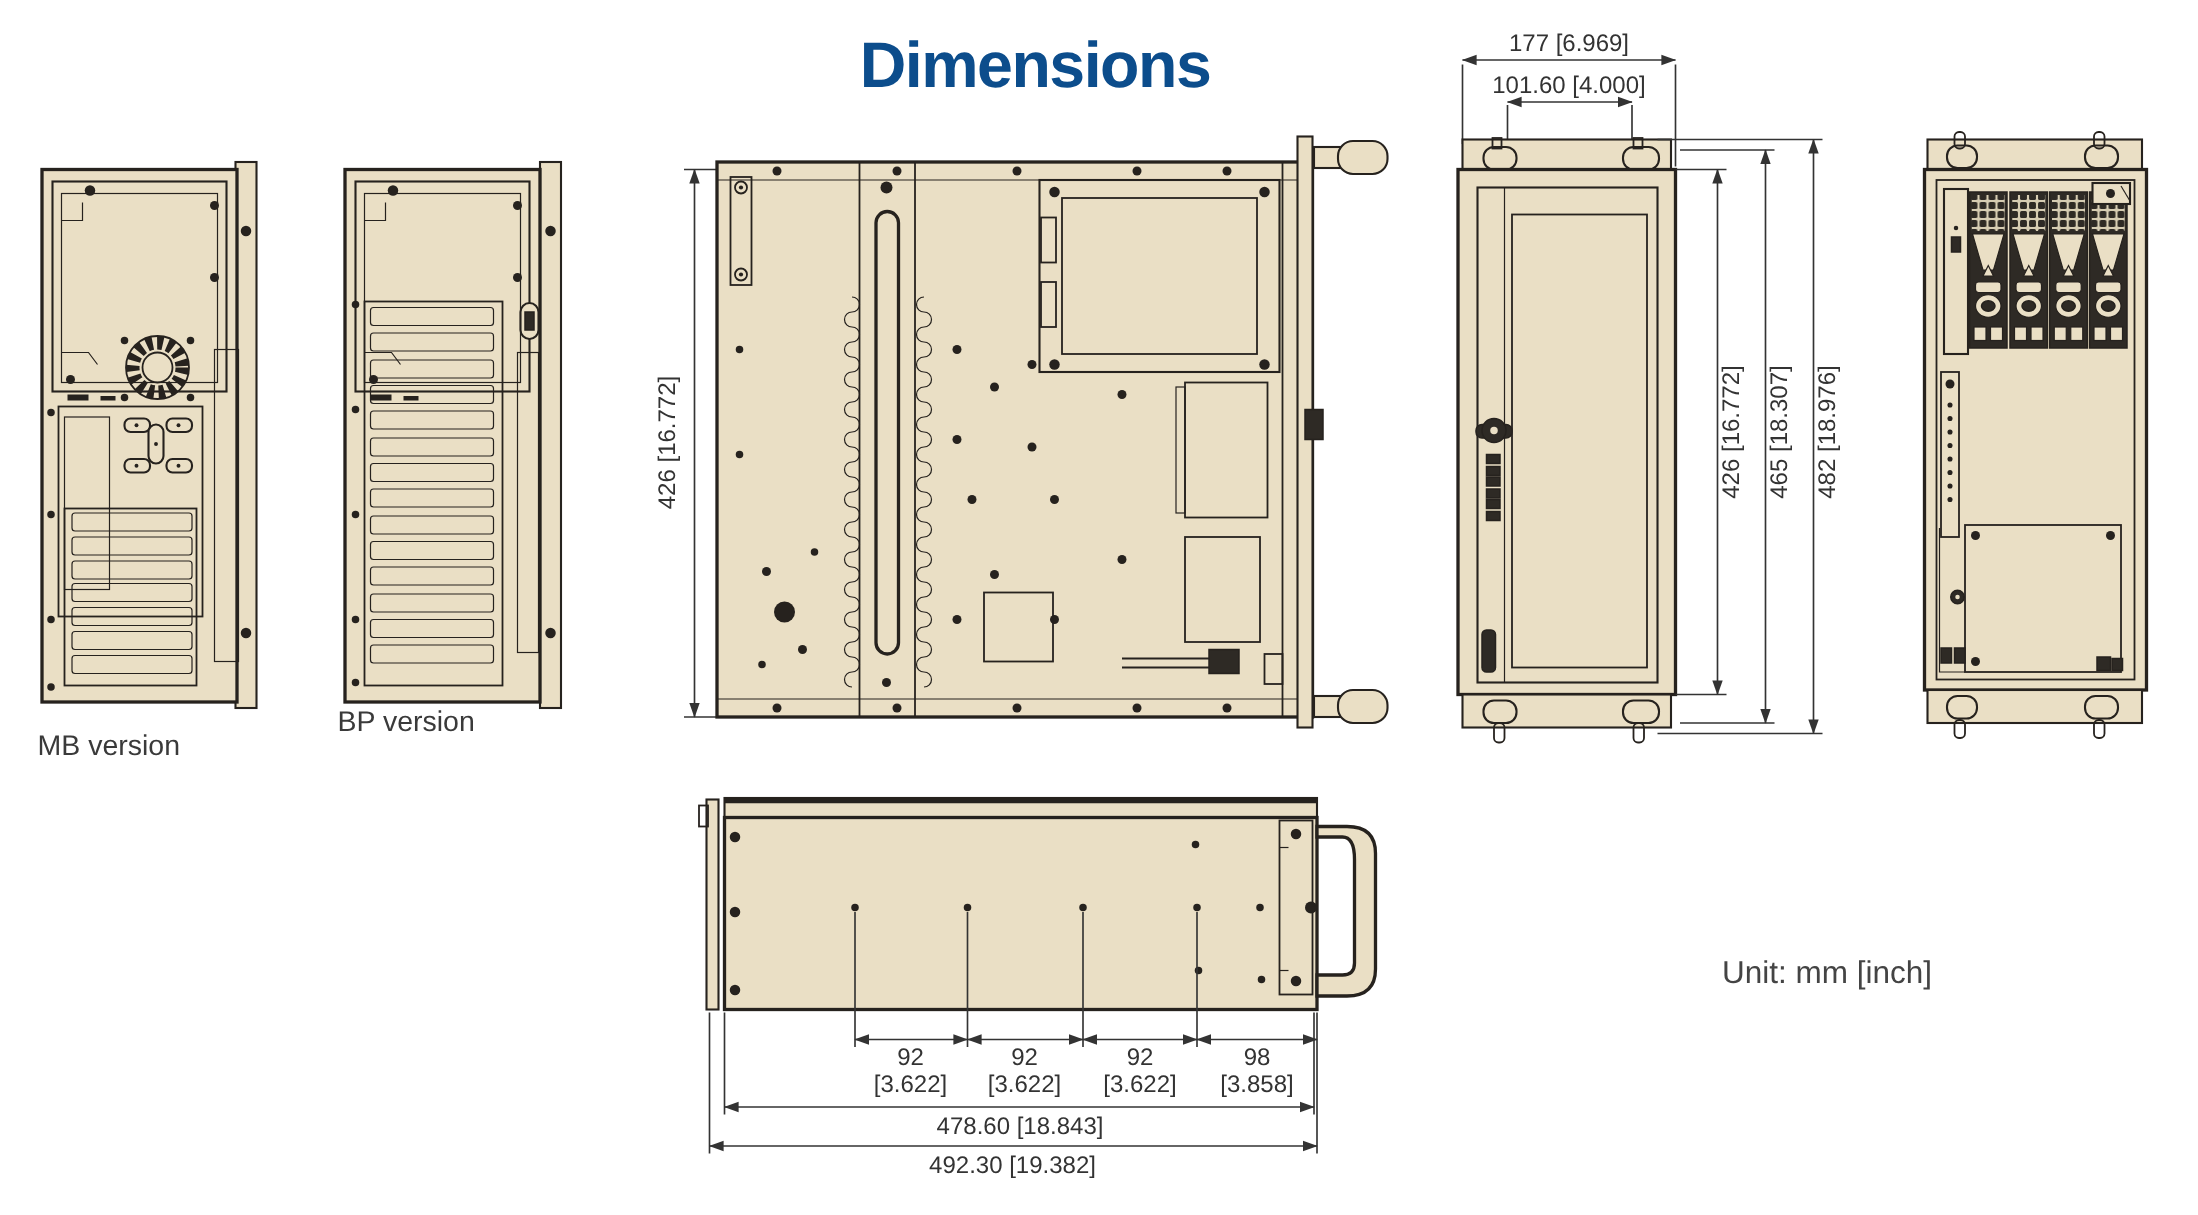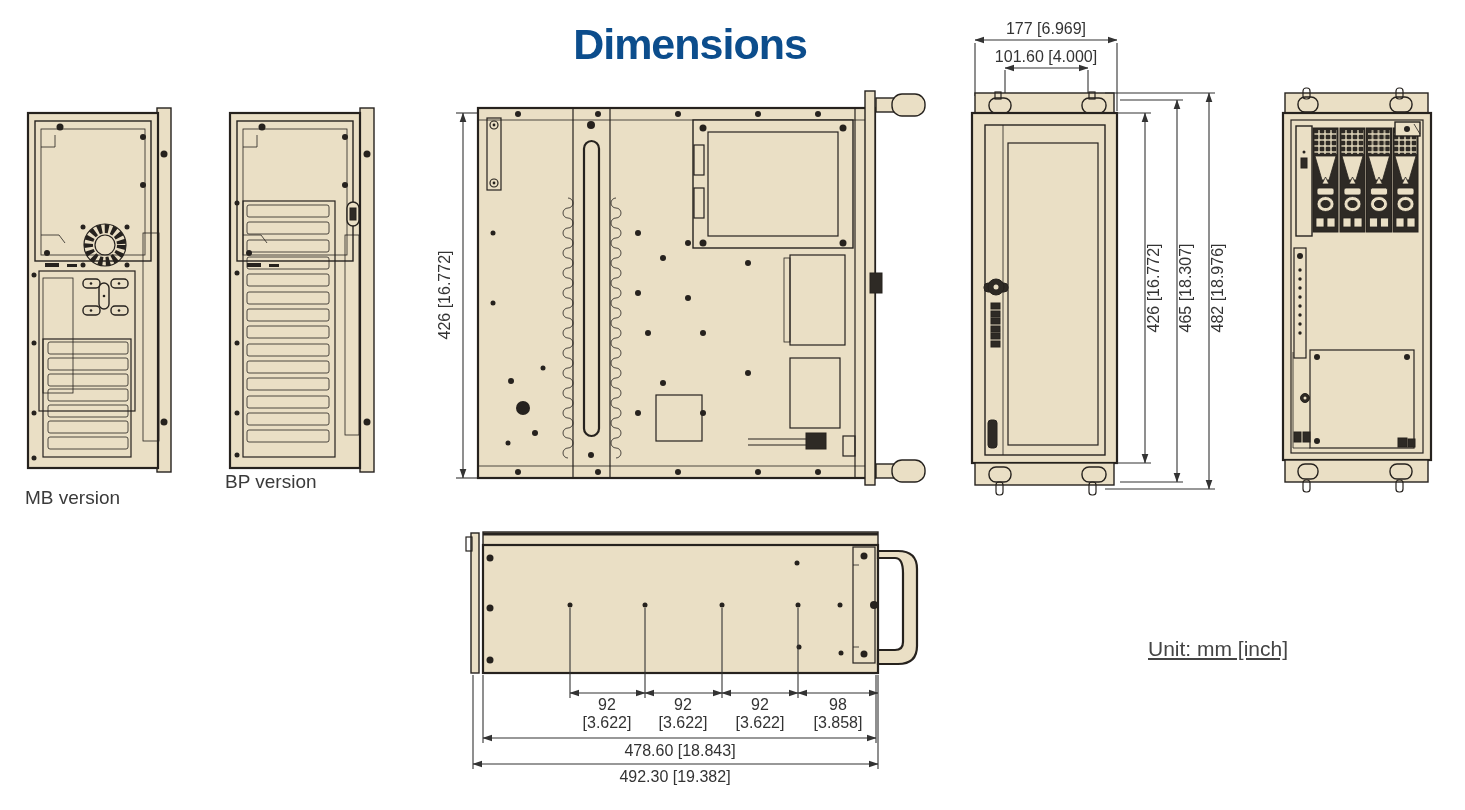--- a/index.html
+++ b/index.html
@@ -1,21 +1,21 @@
 <!DOCTYPE html>
 <html style="--fill: #eadfc5; --line: #26221e; --dark: #2e2a25; --title: #0c4d8c; --dim: #333333;"><head>
 <meta charset="utf-8">
 <style>
   html,body{margin:0;padding:0;}
   body{width:1465px;height:810px;background:#ffffff;position:relative;
        font-family:"Liberation Sans",sans-serif;overflow:hidden;}
   .abs{position:absolute;}
   #page-title{font-size:43px;font-weight:bold;letter-spacing:-1px;color:var(--title);white-space:nowrap;}
   .lbl{font-size:19px;color:#3a3a3a;}
-  #unit-label{font-size:21px;color:#444;text-decoration:underline;}
+  #unit-label{font-size:21px;color:#444;}
   svg{display:block;overflow:visible;}
   svg text{font-family:"Liberation Sans",sans-serif;}
   .pf{fill:var(--fill);stroke:var(--line);stroke-width:1.4;}
   .pf2{fill:var(--fill);stroke:var(--line);stroke-width:2.2;}
   .ln{fill:none;stroke:var(--line);stroke-width:1.2;}
   .lnt{fill:none;stroke:var(--line);stroke-width:0.8;}
   .dk{fill:var(--dark);stroke:var(--line);stroke-width:1;}
   .dot{fill:var(--line);stroke:none;}
   .trayfill{fill:var(--fill);stroke:var(--line);stroke-width:0.8;}
   .dim{stroke:var(--dim);stroke-width:1.1;fill:none;}

